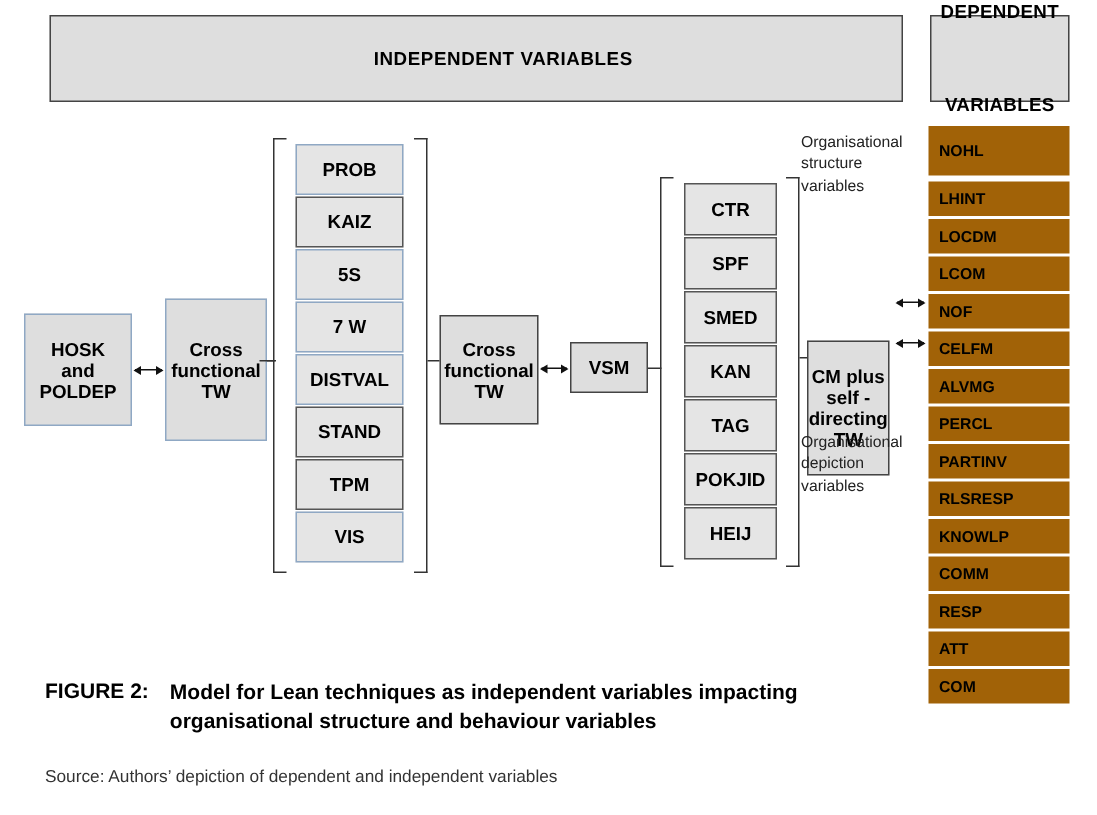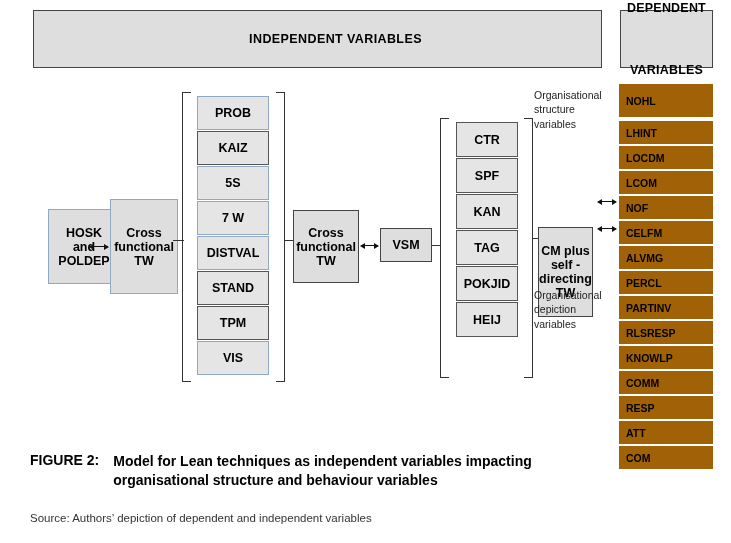--- a/index.html
+++ b/index.html
@@ -17,21 +17,21 @@
 
   
   #banner-independent{left:33px;top:10px;width:569px;height:58px;
       font-size:12.5px;font-weight:bold;letter-spacing:.4px;padding-left:36px;}
   #banner-dependent{left:620px;top:10px;width:93px;height:58px;
       font-size:12.5px;font-weight:bold;letter-spacing:.2px;
       flex-direction:column;gap:48px;}
 
   
   #box-hosk{left:16px;top:209px;width:72px;height:75px;font-size:12.5px;
-      font-weight:bold;flex-direction:column;margin-left:32px;}
+      font-weight:bold;flex-direction:column;}
   #box-crossfun-1{left:110px;top:199px;width:68px;height:95px;font-size:12.5px;
       font-weight:bold;flex-direction:column;}
   #box-crossfun-2{left:293px;top:210px;width:66px;height:73px;font-size:12.5px;
       font-weight:bold;flex-direction:column;}
   #box-vsm{left:380px;top:228px;width:52px;height:34px;font-size:12.5px;
       font-weight:bold;}
   #box-cm{left:538px;top:191px;width:55px;height:90px;font-size:12.5px;
       font-weight:bold;flex-direction:column;margin-top:36px;}
 
   
@@ -185,20 +185,23 @@
   <div class="stub" id="brk2-right-stub"></div>
 
   <div class="stack" id="stack-tech2">
       <div class="tech d">
         <span>CTR</span>
       </div>
       <div class="tech d">
         <span>SPF</span>
       </div>
       <div class="tech d">
+        <span>SMED</span>
+      </div>
+      <div class="tech d">
         <span>KAN</span>
       </div>
       <div class="tech d">
         <span>TAG</span>
       </div>
       <div class="tech d">
         <span>POKJID</span>
       </div>
       <div class="tech d">
         <span>HEIJ</span>

